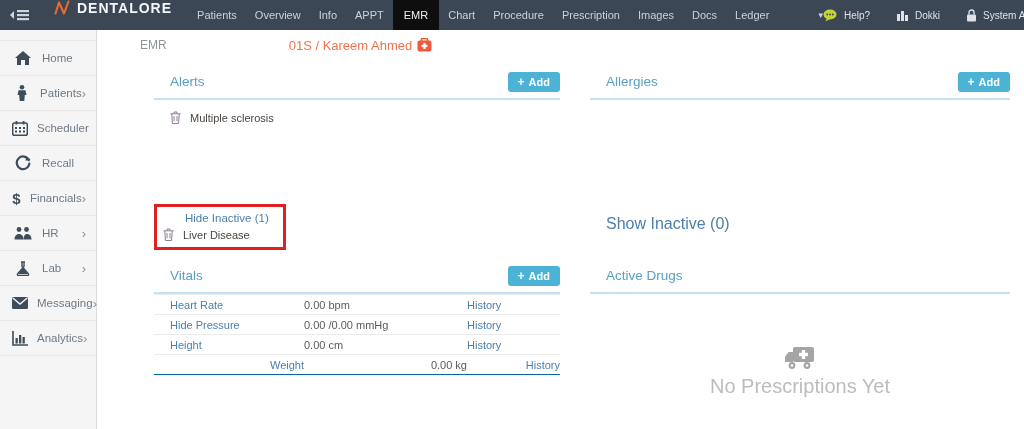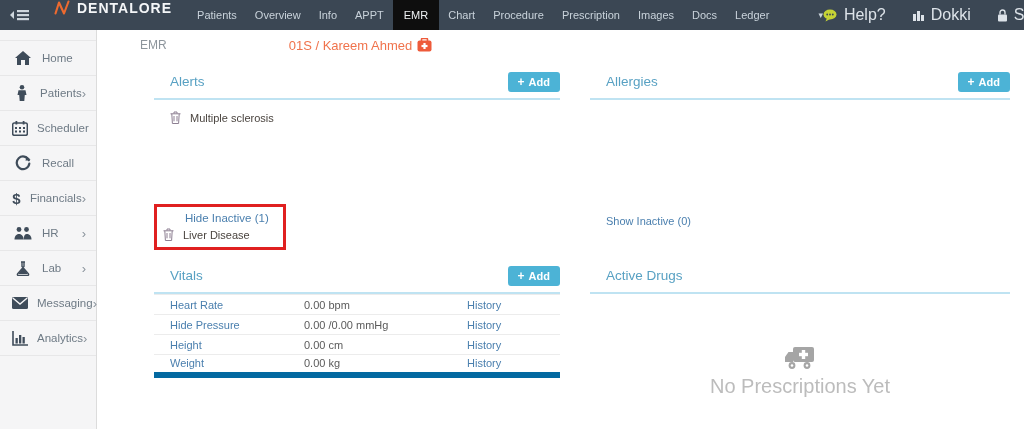--- a/index.html
+++ b/index.html
@@ -10,21 +10,21 @@
   .topbar { position:absolute; top:0; left:0; width:1024px; height:30px;
             background:#3b4754; display:flex; align-items:stretch; color:#c9d3db; z-index:5; }
   .collapse-btn { display:flex; align-items:center; margin-left:10px; cursor:pointer; }
   .brand { display:flex; align-items:flex-start; gap:7px; margin-left:24px; }
   .brand-text { color:#f4f6f8; font-size:14px; font-weight:bold; letter-spacing:1px; }
   .nav { display:flex; align-items:stretch; margin-left:16px; }
   .nav-item { display:flex; align-items:center; padding:0 9px; font-size:11px; color:#c9d3db; cursor:pointer; white-space:nowrap; }
   .nav-item.active { background:#0e0e0e; color:#eef1f3; padding:0 11px; }
   .nav-caret { display:flex; align-items:center; margin-left:40px; font-size:9px; color:#c9d3db; cursor:pointer; }
   .topbar-right { margin-left:auto; display:flex; align-items:center; gap:26px; margin-right:12px; }
-  .tb-group { display:flex; align-items:center; gap:6px; font-size:16px; color:#dde3e9; cursor:pointer; white-space:nowrap;text-align:right; }
+  .tb-group { display:flex; align-items:center; gap:6px; font-size:10px; color:#dde3e9; cursor:pointer; white-space:nowrap;text-align:right; }
 
   
   .sidebar { position:absolute; top:30px; left:0; width:97px; height:399px;
              background:#f5f5f6; border-right:1px solid #dcdcdc; }
   .side-list { margin-top:10px; border-top:1px solid #e7e7e8; }
   .side-item { height:35px; display:flex; align-items:center; padding:0 10px 0 12px;
                border-bottom:1px solid #e7e7e8; font-size:11.5px; color:#6e7a85; cursor:pointer; }
   .side-icon { width:21px; margin-right:9px; display:flex; justify-content:center; align-items:center; color:#3f4c5a; }
   .side-chevron { margin-left:auto; color:#8b949c; font-size:13px; line-height:1; }
   .dollar-glyph { font-size:15px; font-weight:bold; color:#3f4c5a; }
@@ -45,25 +45,25 @@
   .add-btn { background:#4cb3d6; color:#fff; border:none; border-radius:3px; font-family:inherit;
              font-size:11px; font-weight:bold; padding:4px 10px; display:flex; align-items:center; gap:4px; cursor:pointer; }
   .add-plus { font-size:12px; font-weight:bold; line-height:1; }
 
   .items-area { height:104px; padding-top:11px; }
   .list-row { display:flex; align-items:center; gap:9px; padding-left:16px; font-size:11px; color:#4a443f; }
 
   .inactive-slot { height:60px; display:flex; align-items:flex-start; }
   .annotation-box { border:3px solid #e02020; padding:5px 14px 6px 6px; }
   .toggle-link { font-size:11.5px; color:#4a7fae; cursor:pointer; display:block; padding-left:22px; margin-bottom:4px; white-space:nowrap; }
-  .toggle-link-plain { font-size:11px; color:#4a7fae; cursor:pointer; padding:11px 0 0 16px; white-space:nowrap; }
+  .toggle-link-plain { font-size:16px; color:#4a7fae; cursor:pointer; padding:11px 0 0 16px; white-space:nowrap; }
 
   .vitals-table { width:100%; border-collapse:collapse; font-size:11px; margin-top:0; }
   .vitals-table td { height:20px; border-top:1px solid #ececec; padding:0; vertical-align:middle; }
-  .vitals-table tr:last-child td { border-bottom:6px solid #0369a1; }
+  .vitals-table tr:last-child td { border-bottom:1px solid #0369a1;text-align:right; }
   td.v-label { width:150px; padding-left:16px; color:#4a7fae; cursor:pointer; }
   td.v-value { width:163px; color:#5a5a5a; }
   td.v-action { color:#4a7fae; cursor:pointer; }
 
   .empty-state { height:120px; display:flex; flex-direction:column; align-items:center; justify-content:center; gap:4px; margin-top:18px; }
   .empty-text { font-size:20px; color:#bcbcbc; }
 
   .trash-btn { display:flex; align-items:center; cursor:pointer; }
 </style>
 </head>

